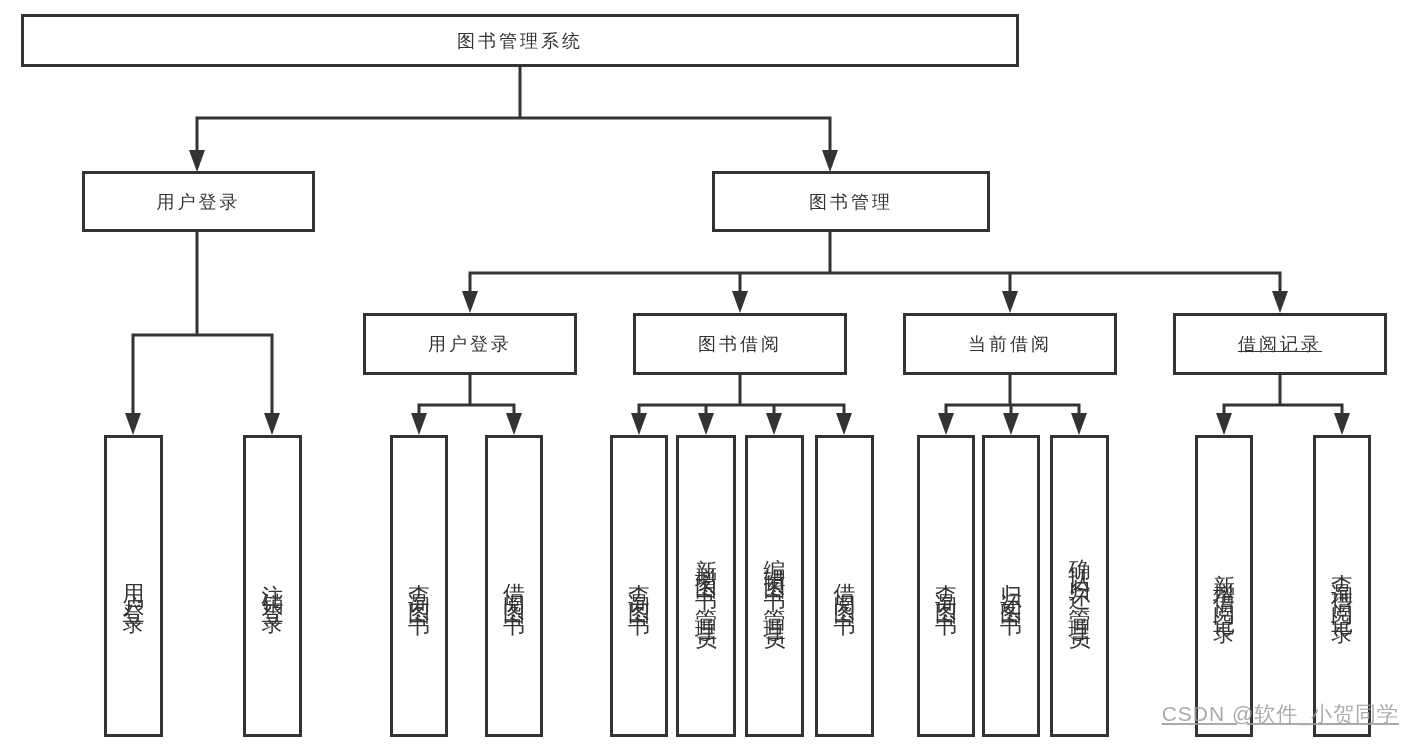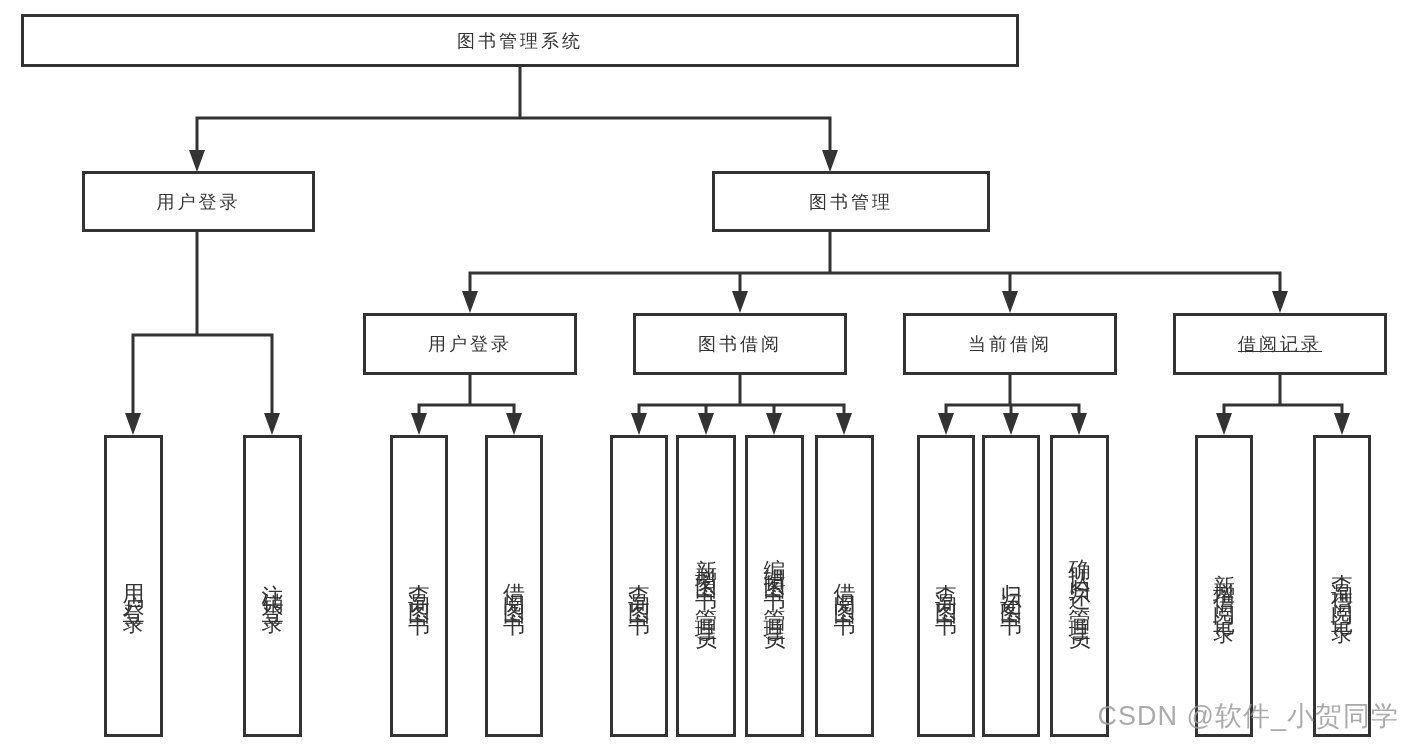--- a/index.html
+++ b/index.html
@@ -16,23 +16,23 @@
   }
   .node .hlabel {
     font-size:18px; letter-spacing:3px; white-space:nowrap; color:#333333;
   }
   .node .vlabel {
     writing-mode:vertical-rl; text-orientation:mixed;
     font-size:22px; letter-spacing:10px; line-height:1;
     color:#333333; white-space:nowrap;
   }
   .watermark {
-    position:absolute; right:6px; bottom:13px; z-index:3;
-    font-size:27px; color:#9c9c9c; opacity:0.85;
-    letter-spacing:1px; white-space:nowrap;
+    position:absolute; right:6px; bottom:19px; z-index:3;
+    font-size:21px; color:#9c9c9c; opacity:0.85;
+    letter-spacing:1px; white-space:nowrap;text-decoration:underline;
   }
 </style>
 </head>
 <body>
 
 <div id="stage">
 
   <svg class="connectors" width="1405" height="747" viewBox="0 0 1405 747" aria-hidden="true">
     <path fill="none" stroke="#333333" stroke-width="3" stroke-linecap="square" d="
       M520 67 V118 M197 118 H830 M197 118 V155 M830 118 V155

